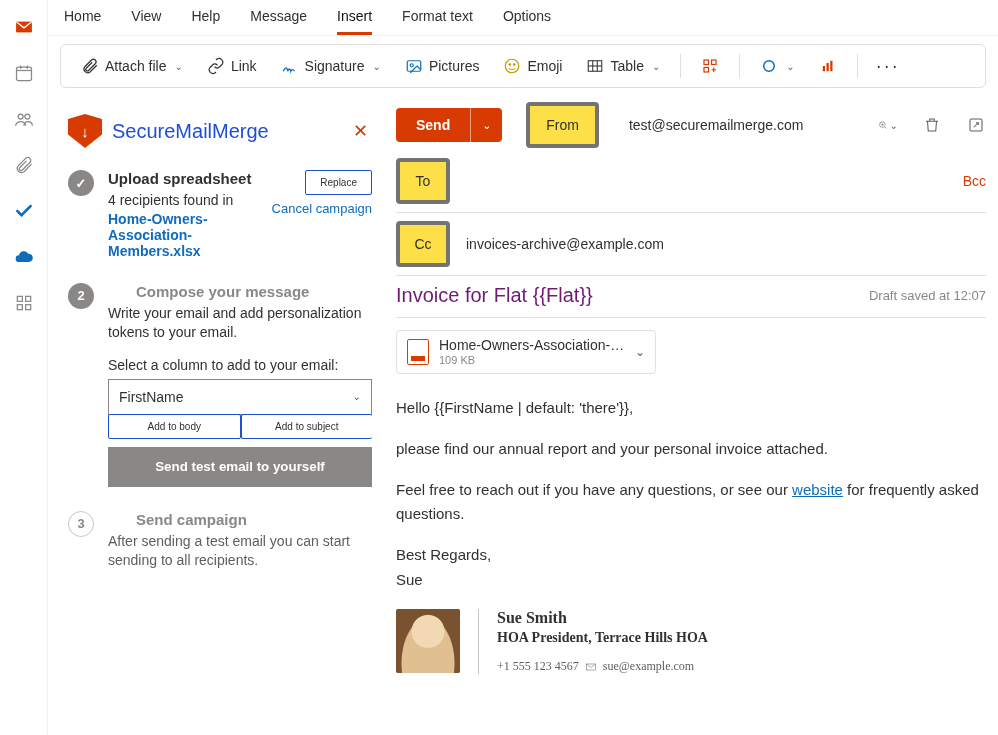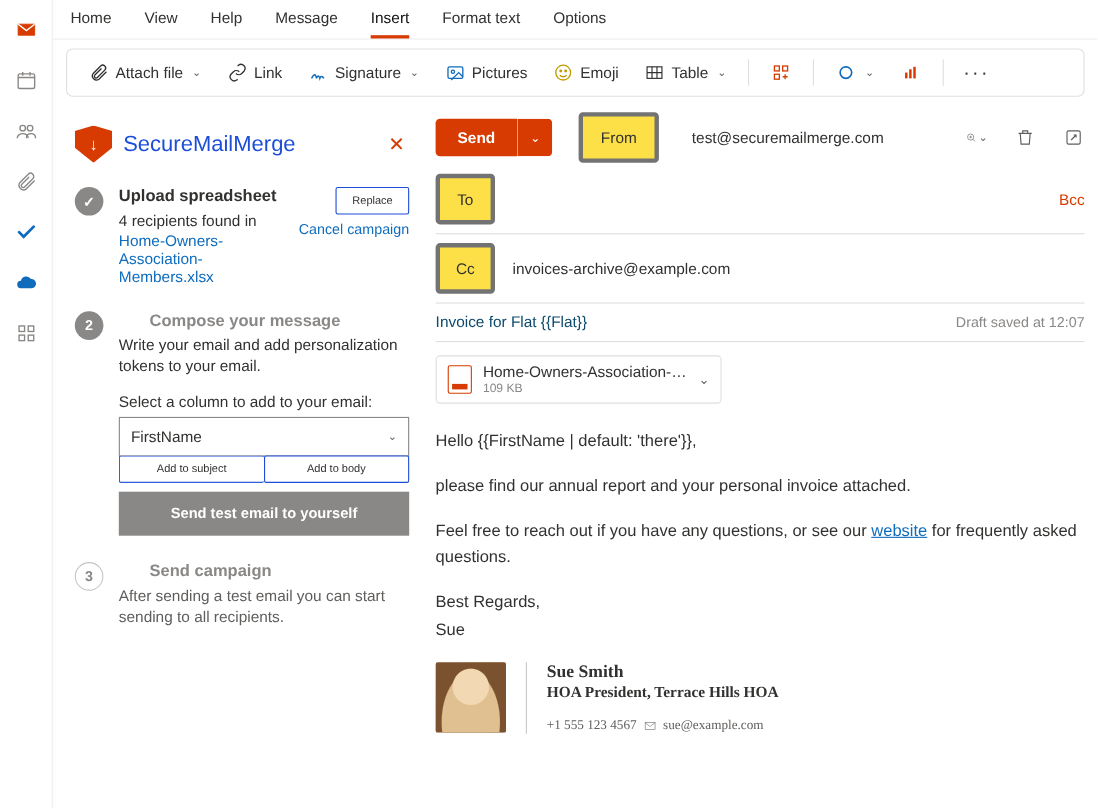--- a/index.html
+++ b/index.html
@@ -172,21 +172,21 @@
   .tool-ico.small-chev::after{ content:"⌄"; font-size:10px; margin-left:2px; color:#605e5c;}
 
   .addr-row { display:flex; align-items:center; gap:16px; margin-bottom:8px; }
   .addr-row .field-btn { width:54px; justify-content:center; padding:6px 0;}
   .addr-val { flex:1; font-size:14px; color:#323130; min-height:28px; display:flex;align-items:center;}
   .bcc { color:#d83b01; font-size:14px; cursor:pointer; }
 
   .underline { border-bottom:1px solid #e1dfdd; padding-bottom:8px; margin-bottom:8px;align-items:center;}
 
   .subject-row { display:flex; align-items:center; justify-content:space-between; margin-bottom:12px; padding-bottom:10px;}
-  .subject { font-size:14px; color:#0c4a6e; }
+  .subject { font-size:20px; color:#701a75; }
   .draft-label { font-size:13px; color:#8a8886;}
 
   .attach-chip {
     border:1px solid #e1dfdd; border-radius:4px; padding:6px 10px;
     display:inline-flex; align-items:center; gap:10px; width:260px; cursor:pointer;
   }
   .attach-ico {
     width:22px;height:26px;border:1px solid #d83b01;border-radius:2px;position:relative;
   }
   .attach-ico::after { content:""; position:absolute; bottom:3px; left:3px; right:3px; height:5px; background:#d83b01;}
@@ -384,42 +384,42 @@
           <div class="panel-title">SecureMailMerge</div>
           <div class="panel-close">✕</div>
         </div>
 
         <div class="step">
           <div class="step-num done"></div>
           <div class="step-body step1-row">
             <div>
               <div class="step-title">Upload spreadsheet</div>
               <div class="step-text">4 recipients found in</div>
-              <div class="link" style="max-width:150px;">Home-Owners-Association-Members.xlsx</div>
+              <div class="link" style="max-width:150px;font-weight:bold;">Home-Owners-Association-Members.xlsx</div>
             </div>
             <div class="replace-col">
               <button class="btn-out">Replace</button>
               <span class="link small">Cancel campaign</span>
             </div>
           </div>
         </div>
 
         <div class="step">
           <div class="step-num current">2</div>
           <div class="step-body">
             <div class="step-title muted">Compose your message</div>
             <div class="step-text">Write your email and add personalization tokens to your email.</div>
             <div class="label-mini">Select a column to add to your email:</div>
             <div class="select">
               <span>FirstName</span>
               <span class="chev">⌄</span>
             </div>
             <div class="btns2">
+              <button class="btn-out">Add to body</button>
               <button class="btn-out" style="border-right:none;">Add to subject</button>
-              <button class="btn-out">Add to body</button>
             </div>
             <button class="send-test">Send test email to yourself</button>
           </div>
         </div>
 
         <div class="step">
           <div class="step-num future">3</div>
           <div class="step-body">
             <div class="step-title muted">Send campaign</div>
             <div class="step-text muted">After sending a test email you can start sending to all recipients.</div>

